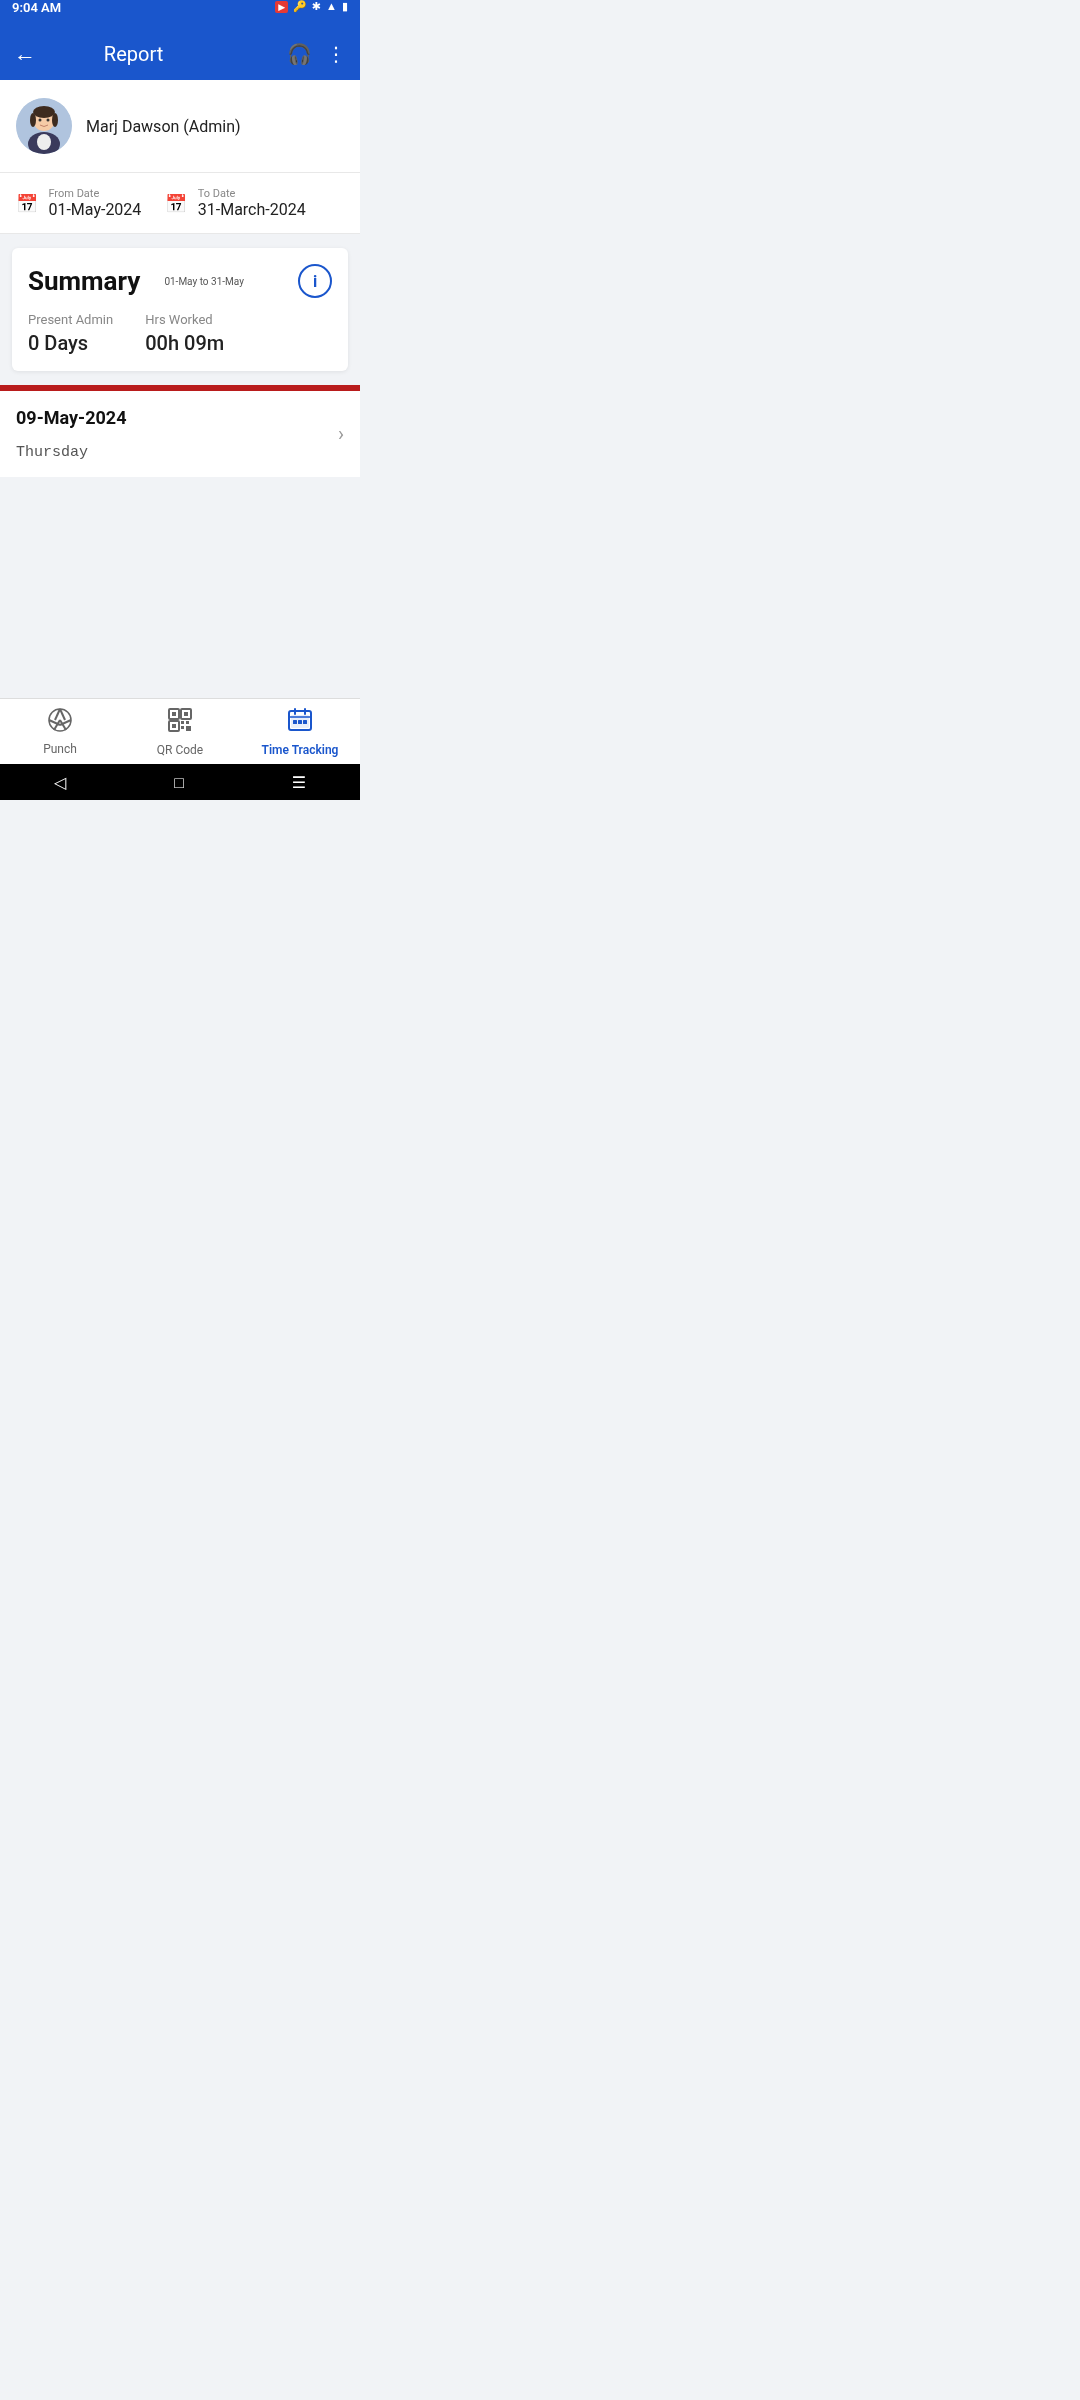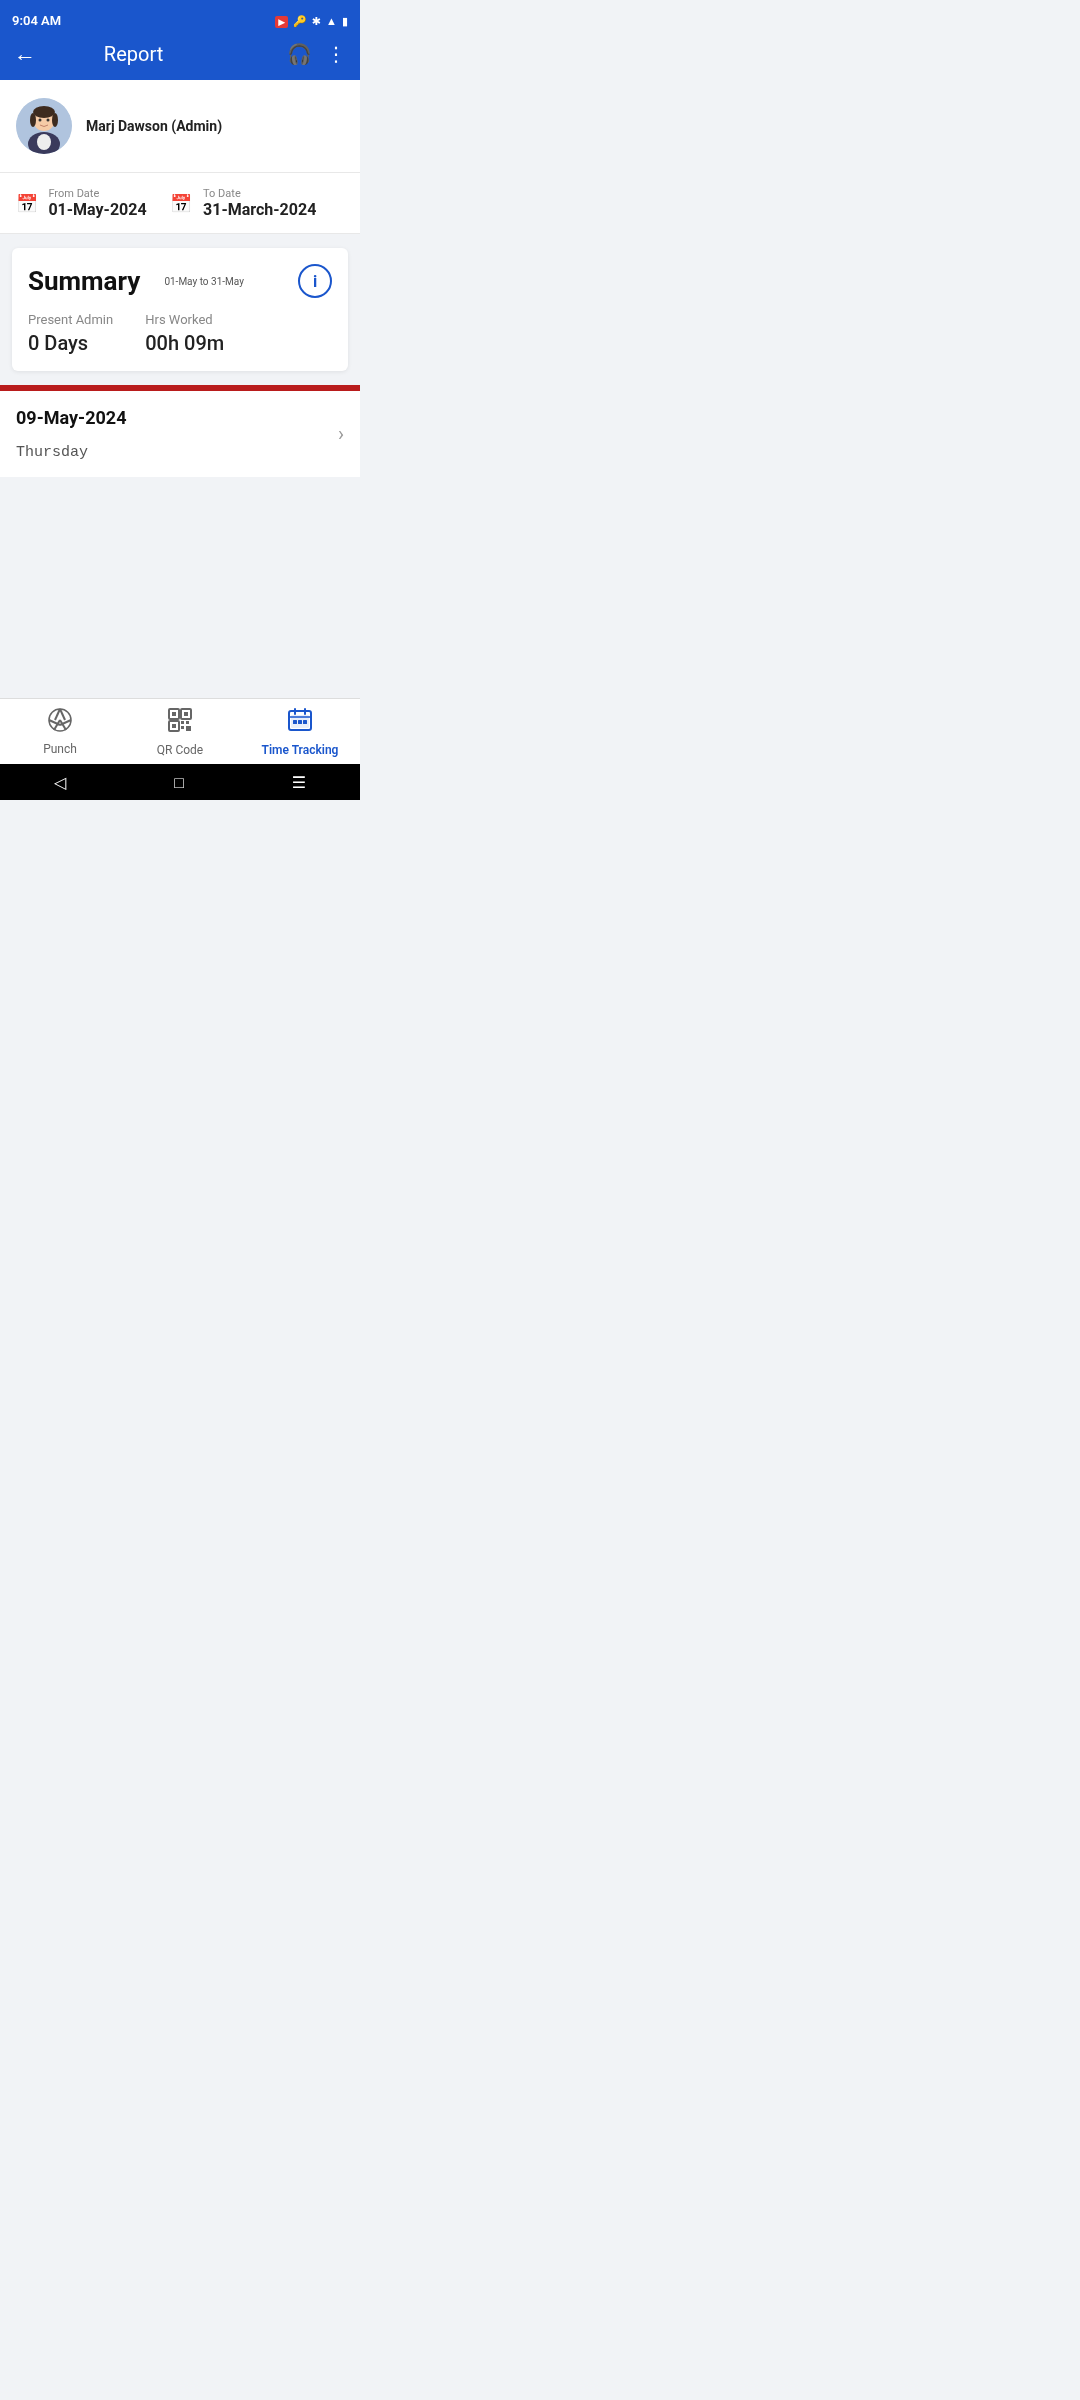--- a/index.html
+++ b/index.html
@@ -12,21 +12,21 @@
       background: #f1f3f6;
       overflow: hidden;
       position: relative;
     }
 
     
     .status-bar {
       background: #1a56cc;
       height: 28px;
       display: flex;
-      align-items: flex-end;
+      align-items: flex-start;
       justify-content: space-between;
       padding: 0 12px;
     }
     .status-time {
       color: white;
       font-size: 13px;
       font-weight: 600;
     }
     .status-icons {
       display: flex;
@@ -92,23 +92,23 @@
       width: 56px;
       height: 56px;
       border-radius: 28px;
       background: #c8d8e8;
       overflow: hidden;
       display: flex;
       align-items: center;
       justify-content: center;
     }
     .user-name {
-      font-size: 14px;
+      font-size: 16px;
       color: #222;
-      font-weight: 700;
+      font-weight: 400;
     }
 
     
     .date-range {
       background: white;
       padding: 14px 16px;
       display: flex;
       align-items: center;
       gap: 24px;
       border-bottom: 1px solid #e8e8e8;
@@ -123,21 +123,21 @@
       font-size: 18px;
     }
     .date-label {
       font-size: 11px;
       color: #888;
       display: block;
     }
     .date-value {
       font-size: 16px;
       color: #222;
-      font-weight: 700;
+      font-weight: 400;
     }
 
     
     .summary-card {
       background: white;
       margin: 14px 12px;
       border-radius: 6px;
       padding: 16px;
       box-shadow: 0 1px 4px rgba(0,0,0,0.08);
     }

